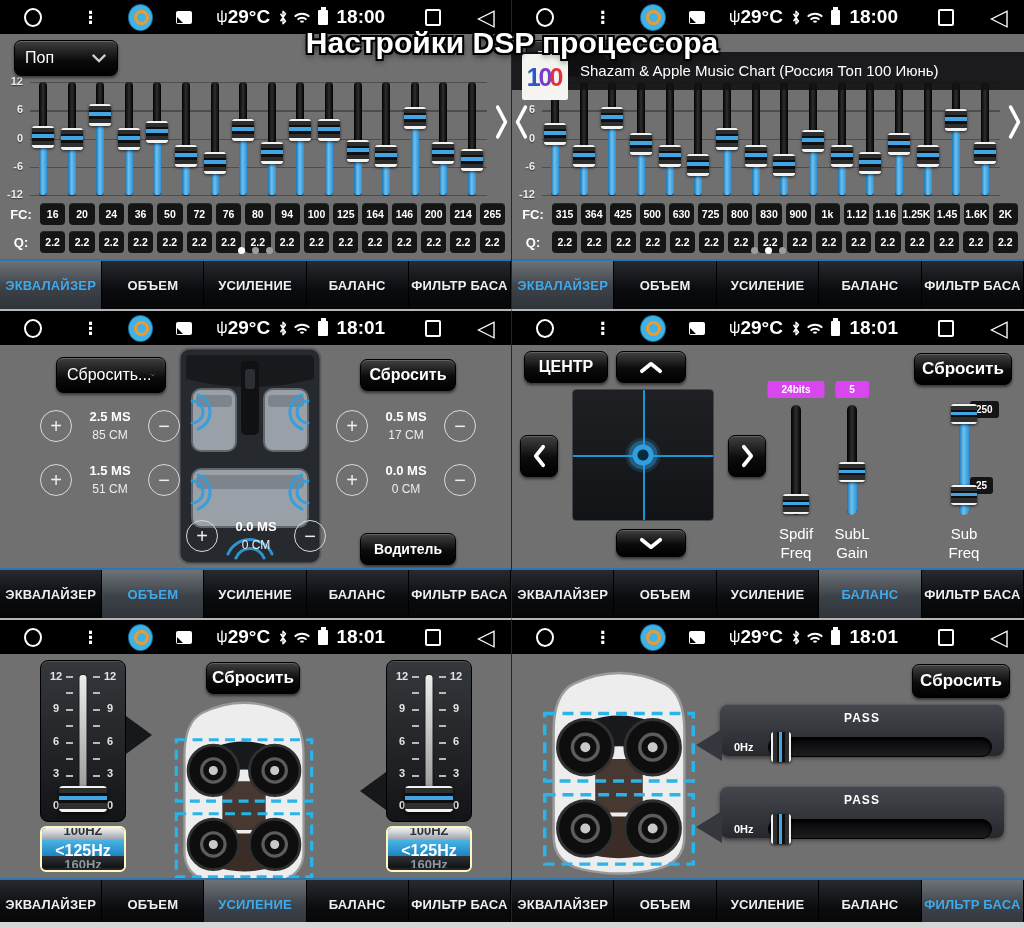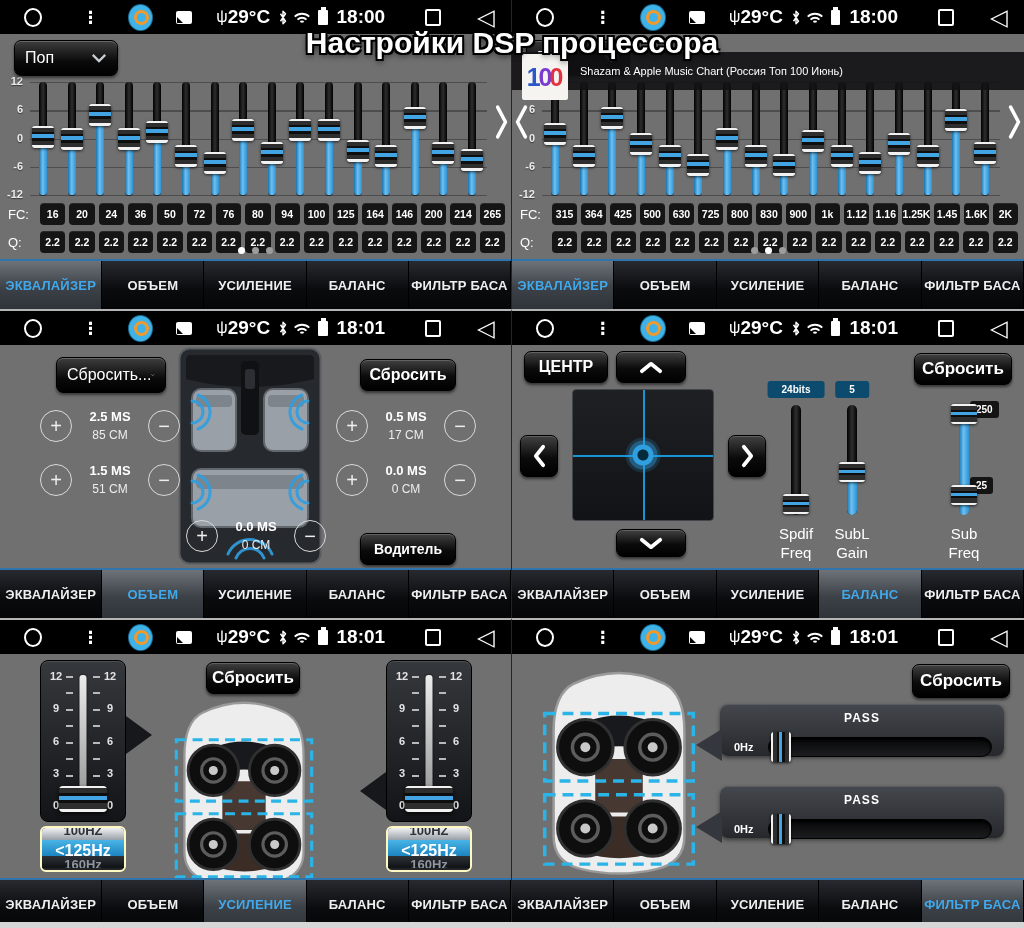--- a/index.html
+++ b/index.html
@@ -58,32 +58,32 @@
  background:linear-gradient(90deg,#000,#2e2e2e 50%,#000)}
 .eq-fill{position:absolute;left:7px;width:8px;bottom:1px;border-radius:3px;
  background:linear-gradient(90deg,#1873ae,#6cc0f0 45%,#2f93d6)}
 .eq-hnd{position:absolute;left:0;width:22px;height:22px;border-radius:3px;transform:translateY(-50%);
  background:linear-gradient(#f2f2f2 0 9%,#2e2e2e 9% 28%,#0e0e0e 28% 38%,#42a4e2 38% 53%,#0e0e0e 53% 66%,#2e2e2e 66% 88%,#f2f2f2 88% 100%);
  box-shadow:0 1px 3px rgba(0,0,0,.7)}
 .eq-next{position:absolute;right:2px;top:70px}
 .eq-prev{position:absolute;left:2px;top:70px}
 .chiprow{position:absolute;left:8px;right:6px;height:22px;display:flex;align-items:center;gap:6px}
 .fc-row{top:169px}.q-row{top:197px}
-.rowlabel{width:26px;font-size:13px;font-weight:normal;color:#fff;text-align:left;flex:0 0 26px}
+.rowlabel{width:26px;font-size:13px;font-weight:bold;color:#fff;text-align:center;flex:0 0 26px}
 .chips{flex:1;display:flex;gap:4px}
 .chip{flex:1;height:22px;line-height:22px;text-align:center;background:#151515;color:#fff;
  font-size:10.5px;font-weight:bold;border-radius:4px;box-shadow:inset 0 1px 0 rgba(255,255,255,.08)}
 .dots{position:absolute;left:0;right:0;top:213px;display:flex;gap:7px;justify-content:center}
 .dot{width:7px;height:7px;border-radius:50%;background:#9d9d9d}.dot.on{background:#fff}
 
 .notif{position:absolute;left:0;top:18px;right:0;height:38px;background:rgba(18,18,20,.9);z-index:3}
 .notif-art{position:absolute;left:10px;top:2px;width:46px;height:46px;background:#f6f4f0;border-radius:2px;
  display:flex;align-items:center;justify-content:center;font-weight:bold;gap:0}
 .art-1{color:#2b57c8;font-size:25px}.art-0a{color:#7a3bd0;font-size:25px;margin-left:-2px}.art-0b{color:#e03440;font-size:25px;margin-left:-3px}
-.notif-text{position:absolute;left:68px;top:0;height:38px;line-height:38px;font-size:11px;color:#fff;white-space:nowrap}
+.notif-text{position:absolute;left:68px;top:0;height:38px;line-height:38px;font-size:15px;color:#fff;white-space:nowrap}
 
 .dd-mode{left:56px;top:12px;width:110px;height:36px}
 .car-int{position:absolute;left:178px;top:2px;width:144px;height:218px}
 .b-reset3{left:360px;top:14px;width:96px;height:32px;font-size:16px}
 .b-driver{left:360px;top:188px;width:96px;height:32px;font-size:14px}
 .dgroup{position:absolute;display:flex;align-items:center;gap:12px;z-index:2}
 .g-fl{left:40px;top:64px}.g-rl{left:40px;top:118px}.g-fr{left:336px;top:64px}.g-rr{left:336px;top:118px}.g-c{left:186px;top:174px}
 .circ{width:32px;height:32px;border:1.6px solid #d9d9d9;border-radius:50%;color:#eee;display:flex;
  align-items:center;justify-content:center;font-size:20px;font-weight:300;line-height:1}
 .dvals{display:flex;flex-direction:column;align-items:center;gap:4px;min-width:52px}
@@ -99,21 +99,21 @@
 .bal-field{position:absolute;left:60px;top:44px;width:142px;height:132px;border-radius:4px;
  background:linear-gradient(#1e2023,#121316);border:1px solid #43464a}
 .ch-h{position:absolute;left:0;right:0;top:50%;height:2px;background:#1795d6}
 .ch-v{position:absolute;top:0;bottom:0;left:50%;width:2px;background:#1795d6}
 .ch-dot{position:absolute;left:50%;top:50%;width:40px;height:40px;transform:translate(-50%,-50%);border-radius:50%;
  background:radial-gradient(circle,#052c3d 0 5px,#2f9fe0 6px 10px,rgba(47,159,224,.5) 11px 14px,rgba(47,159,224,.18) 15px 17px,transparent 18px)}
 .b-reset4{left:402px;top:8px;width:98px;height:32px;font-size:17px}
 .bal-sliders{position:absolute;left:256px;top:34px;width:256px;height:190px}
 .bcol{position:absolute;top:0;height:100%;width:56px}
 .bc1{left:0}.bc2{left:56px}.bc3{left:112px}.bc4{left:168px}
-.badge{position:absolute;top:2px;left:50%;transform:translateX(-50%);background:#0c4a6e;color:#fff;
+.badge{position:absolute;top:2px;left:50%;transform:translateX(-50%);background:#d946ef;color:#fff;
  font-size:10px;font-weight:bold;padding:3px 14px;border-radius:3px;white-space:nowrap}
 .badge-side{position:absolute;left:34px;background:#141414;color:#fff;font-size:10px;font-weight:bold;
  padding:3px 6px;border-radius:3px}
 .bs-top{top:22px}.bs-bot{top:98px}
 .btrack{position:absolute;left:50%;transform:translateX(-50%);top:26px;width:10px;height:110px;border-radius:5px;
  background:linear-gradient(90deg,#000,#2f2f2f 50%,#000)}
 .btrack.blue{background:linear-gradient(90deg,#1873ae,#6cc0f0 45%,#2f93d6)}
 .bfill{position:absolute;left:0;right:0;bottom:0;border-radius:5px;
  background:linear-gradient(90deg,#1873ae,#6cc0f0 45%,#2f93d6)}
 .knob{position:absolute;left:50%;transform:translate(-50%,-50%);width:26px;height:20px;border-radius:3px;

